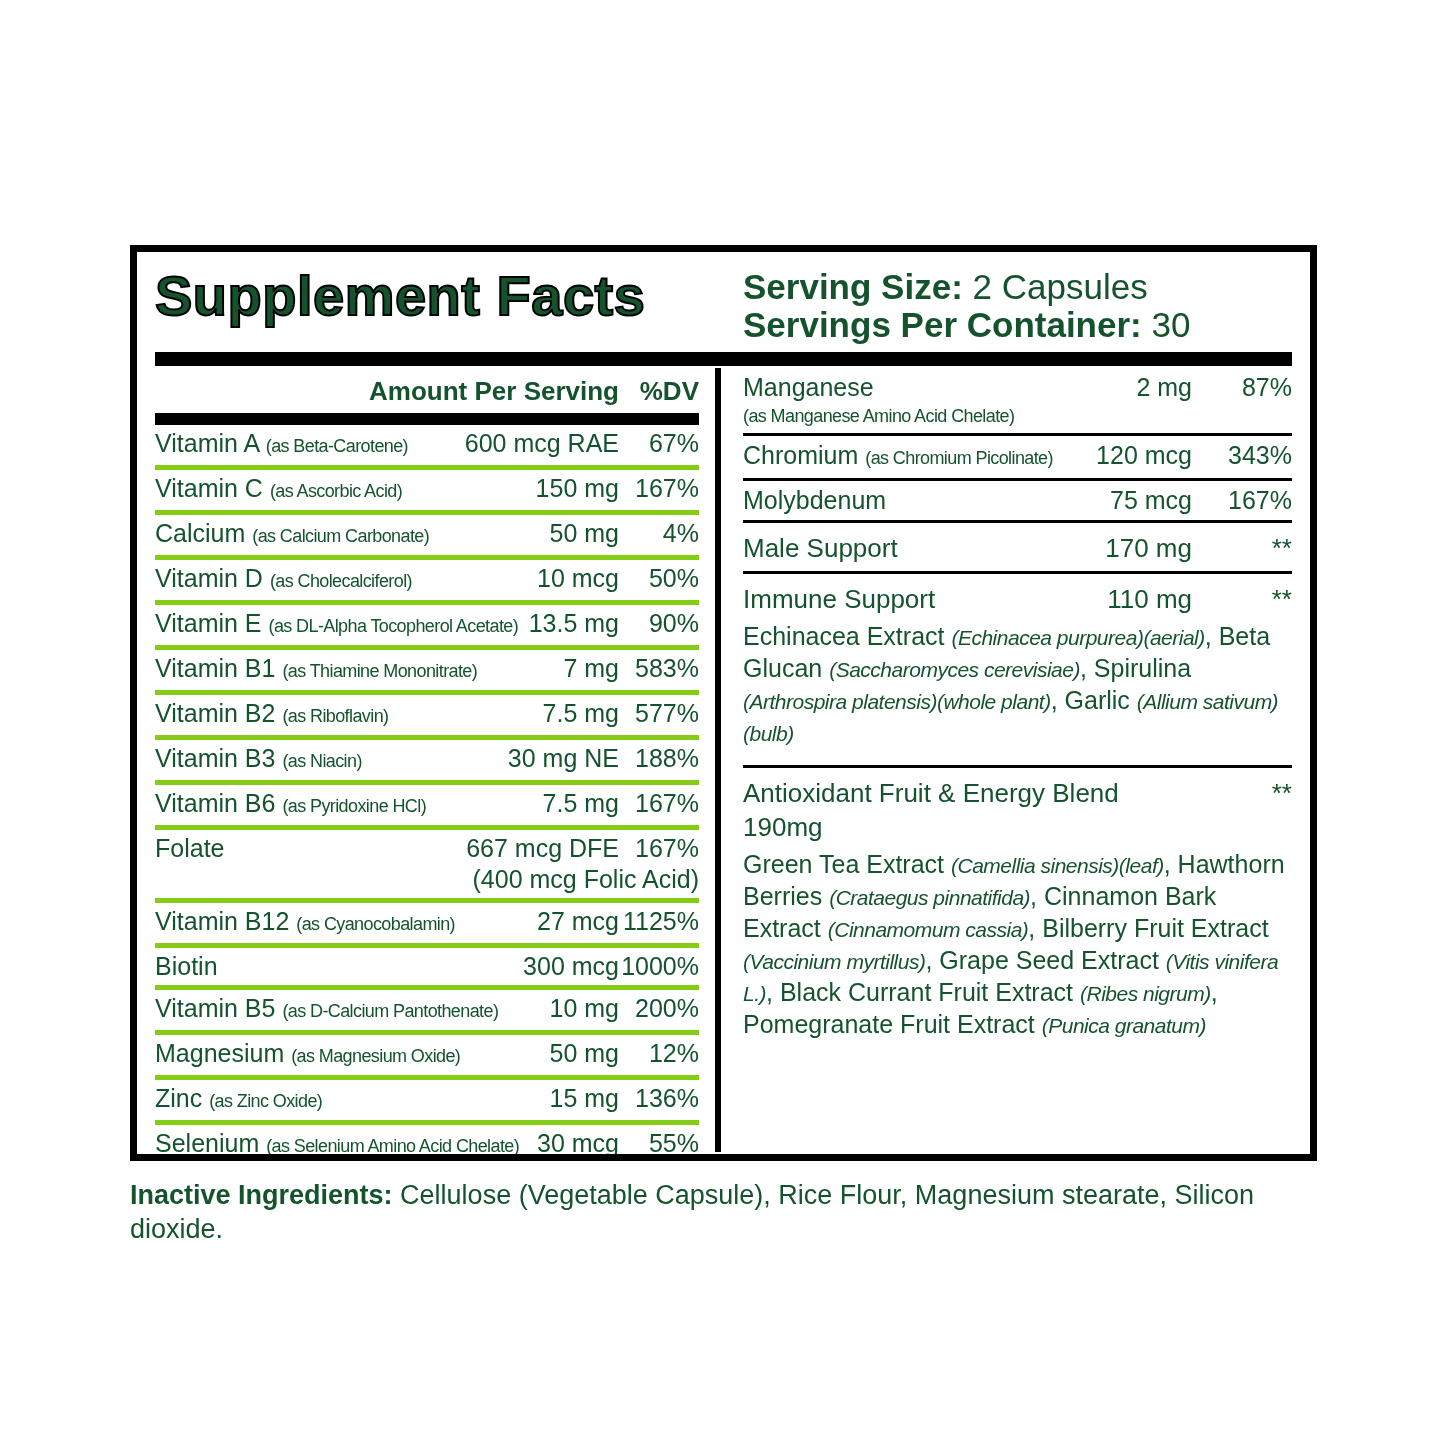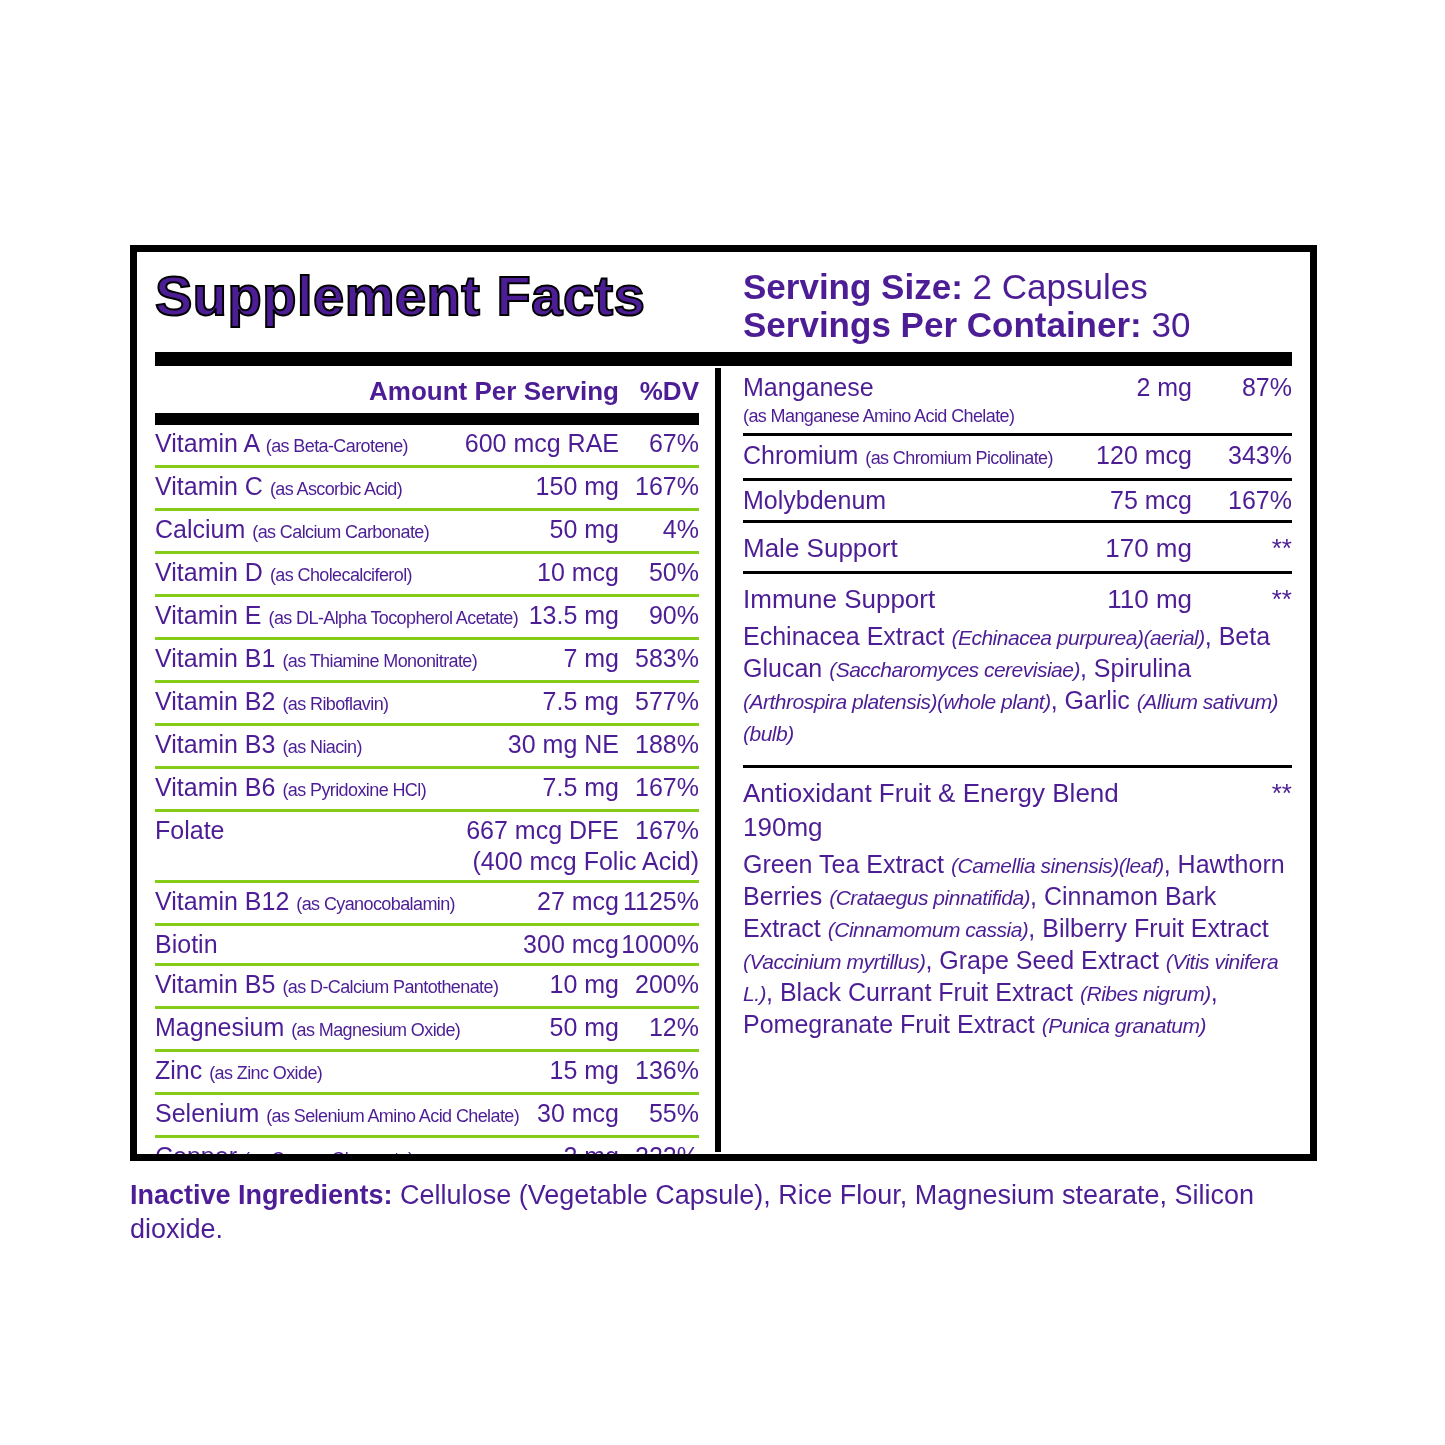--- a/index.html
+++ b/index.html
@@ -1,18 +1,18 @@
 <!DOCTYPE html>
 <html><head>
 <meta charset="utf-8">
 <style>
   html,body { margin:0; padding:0; background:#ffffff; }
   .canvas {
     position:relative; width:1387px; height:1445px; background:#fff;
-    font-family:"Liberation Sans", sans-serif; color:#4c1d95;
+    font-family:"Liberation Sans", sans-serif; color:#14532d;
   }
   .panel {
     position:absolute; left:130px; top:245px; width:1187px; height:916px;
     border:7px solid #000; box-sizing:border-box; background:#fff;
     padding:6px 18px 0 18px; overflow:hidden;
   }
   .panel-header { display:flex; align-items:flex-start; }
   .title {
     width:588px; font-size:56px; font-weight:bold; letter-spacing:0.5px;
     -webkit-text-stroke:2px #000; line-height:1.15; padding-top:6px;
@@ -34,21 +34,21 @@
     display:grid; grid-template-columns:1fr max-content 80px;
     align-items:baseline; padding:8px 0 6px; font-weight:bold; font-size:26px;
   }
   .lheader .amount-h { text-align:right; }
   .lheader .dv-h { text-align:right; }
   .lheader-bar { height:12px; background:#000; }
   .lrow {
     display:grid; grid-template-columns:minmax(0,1fr) max-content 80px;
     align-items:baseline; padding:3px 0; font-size:25px; line-height:31px;
   }
-  [data-name="left-table-rows"] > .lrow:not(:first-child) { border-top:3px solid #84cc16; }
+  [data-name="left-table-rows"] > .lrow:not(:first-child) { border-top:5px solid #84cc16; }
   .lrow .name { white-space:nowrap; }
   .lrow .amt, .rrow .amt, .brow .amt { text-align:right; }
   .lrow .dv, .rrow .dv, .brow .dv { text-align:right; }
   .q {
     font-size:18px; letter-spacing:-0.6px;
   }
   .note2 { grid-column:1 / -1; text-align:right; line-height:31px; }
   
   .rrow {
     display:grid; grid-template-columns:minmax(0,1fr) max-content 100px;

